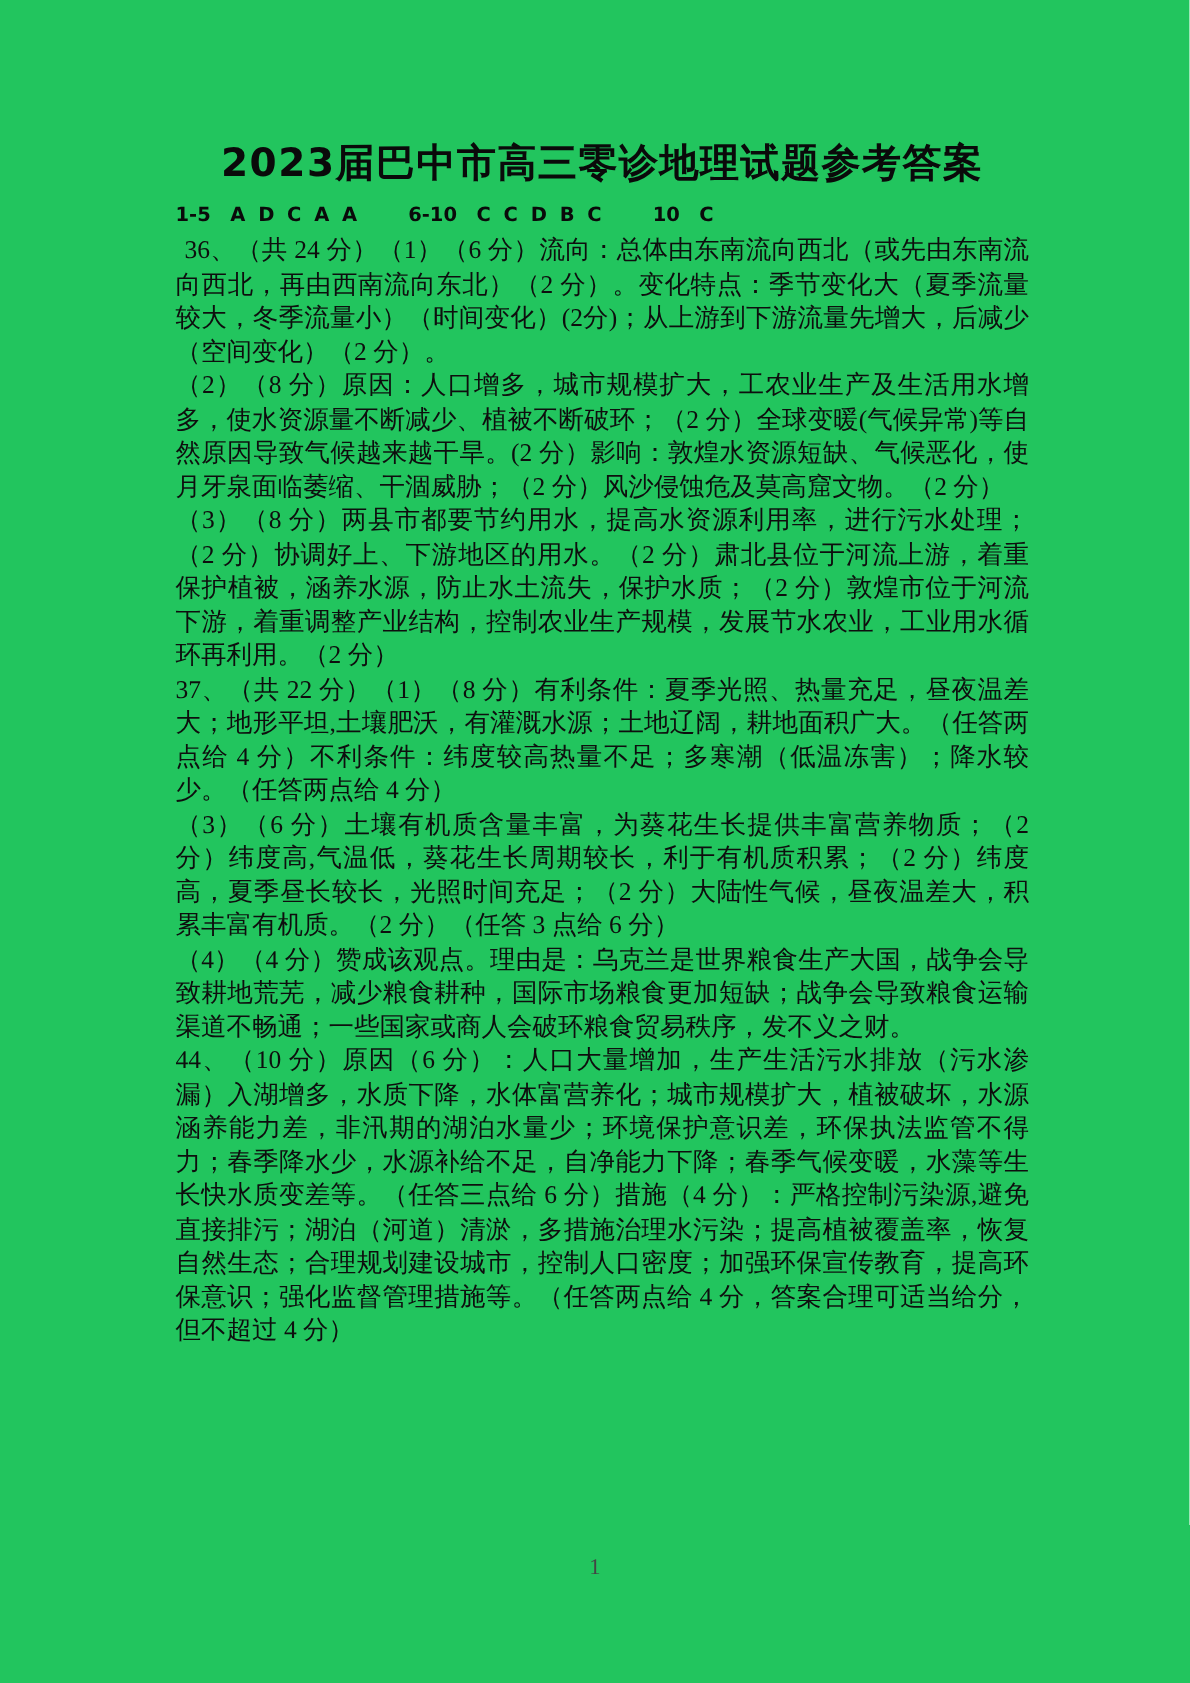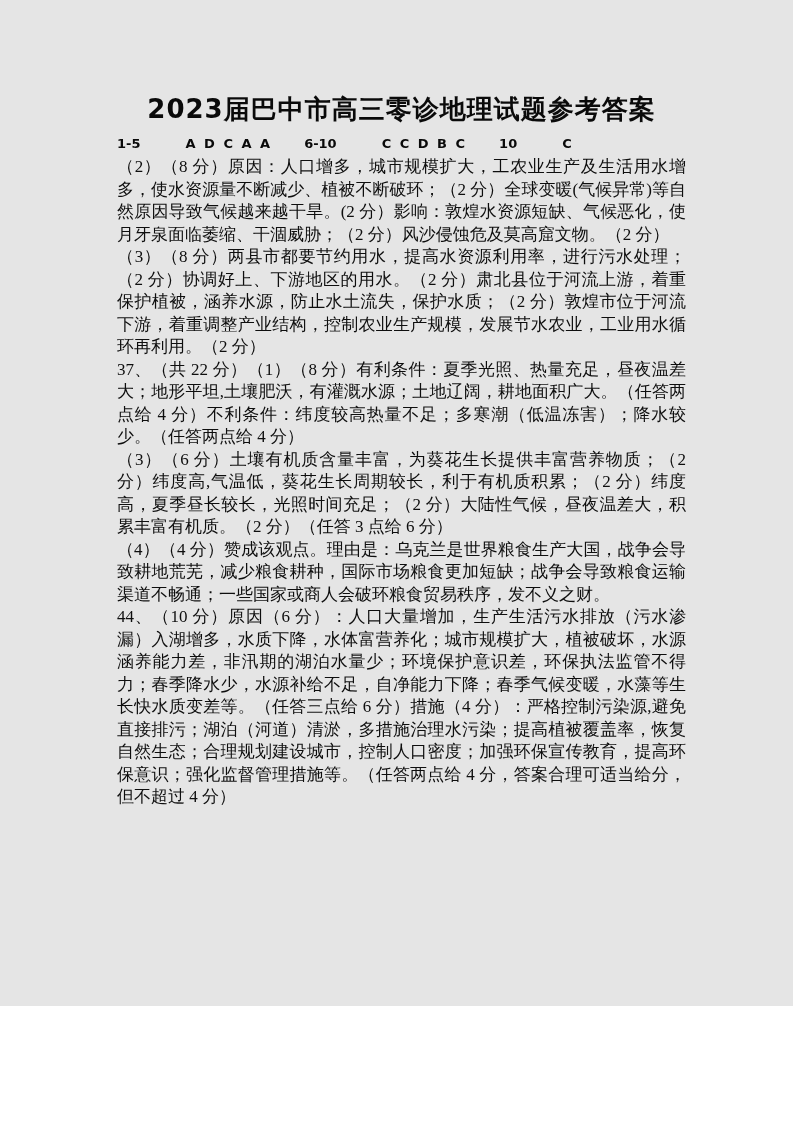--- a/index.html
+++ b/index.html
@@ -3,22 +3,22 @@
 <meta charset="utf-8">
 <style>
   html, body {
     margin: 0;
     padding: 0;
     background: #ffffff;
   }
   .page {
     position: relative;
     width: 793px;
-    height: 1006px;
-    background: #e5e5e5;
+    height: 1122px;
+    background: #22c55e;
     overflow: hidden;
     font-family: "Liberation Serif", "DejaVu Serif", serif;
     color: #111111;
   }
   .content {
     position: absolute;
     left: 117px;
     top: 92px;
     width: 569px;
   }
@@ -36,21 +36,21 @@
     display: flex;
     align-items: baseline;
     font-family: "DejaVu Sans", "Liberation Sans", sans-serif;
     font-weight: bold;
     font-size: 13px;
     line-height: 23px;
     margin: 0 0 1px 0;
     color: #0a0a0a;
   }
   .ak-group { display: inline-flex; gap: 13px; margin-right: 32px; }
-  .ak-answers { letter-spacing: 2px; margin-left: 32px; }
+  .ak-answers { letter-spacing: 2px; }
   .body-text {
     font-size: 17px;
     line-height: 22.5px;
     text-align: justify;
     color: #0e0e0e;
   }
   .para {
     margin: 0;
     text-align: justify;
   }
@@ -83,20 +83,21 @@
         <span>6-10</span>
         <span class="ak-answers">C C D B C</span>
       </span>
       <span class="ak-group">
         <span>10</span>
         <span class="ak-answers">C</span>
       </span>
     </div>
 
     <div class="body-text">
+      <p class="para indent-sm">36、（共 24 分）（1）（6 分）流向：总体由东南流向西北（或先由东南流向西北，再由西南流向东北）（2 分）。变化特点：季节变化大（夏季流量较大，冬季流量小）（时间变化）(2分)；从上游到下游流量先增大，后减少（空间变化）（2 分）。</p>
       <p class="para">（2）（8 分）原因：人口增多，城市规模扩大，工农业生产及生活用水增多，使水资源量不断减少、植被不断破环；（2 分）全球变暖(气候异常)等自然原因导致气候越来越干旱。(2 分）影响：敦煌水资源短缺、气候恶化，使月牙泉面临萎缩、干涸威胁；（2 分）风沙侵蚀危及莫高窟文物。（2 分）</p>
       <p class="para">（3）（8 分）两县市都要节约用水，提高水资源利用率，进行污水处理；（2 分）协调好上、下游地区的用水。（2 分）肃北县位于河流上游，着重保护植被，涵养水源，防止水土流失，保护水质；（2 分）敦煌市位于河流下游，着重调整产业结构，控制农业生产规模，发展节水农业，工业用水循环再利用。（2 分）</p>
       <p class="para">37、（共 22 分）（1）（8 分）有利条件：夏季光照、热量充足，昼夜温差大；地形平坦,土壤肥沃，有灌溉水源；土地辽阔，耕地面积广大。（任答两点给 4 分）不利条件：纬度较高热量不足；多寒潮（低温冻害）；降水较少。（任答两点给 4 分）</p>
       <p class="para">（3）（6 分）土壤有机质含量丰富，为葵花生长提供丰富营养物质；（2 分）纬度高,气温低，葵花生长周期较长，利于有机质积累；（2 分）纬度高，夏季昼长较长，光照时间充足；（2 分）大陆性气候，昼夜温差大，积累丰富有机质。（2 分）（任答 3 点给 6 分）</p>
       <p class="para">（4）（4 分）赞成该观点。理由是：乌克兰是世界粮食生产大国，战争会导致耕地荒芜，减少粮食耕种，国际市场粮食更加短缺；战争会导致粮食运输渠道不畅通；一些国家或商人会破环粮食贸易秩序，发不义之财。</p>
       <p class="para">44、（10 分）原因（6 分）：人口大量增加，生产生活污水排放（污水渗漏）入湖增多，水质下降，水体富营养化；城市规模扩大，植被破坏，水源涵养能力差，非汛期的湖泊水量少；环境保护意识差，环保执法监管不得力；春季降水少，水源补给不足，自净能力下降；春季气候变暖，水藻等生长快水质变差等。（任答三点给 6 分）措施（4 分）：严格控制污染源,避免直接排污；湖泊（河道）清淤，多措施治理水污染；提高植被覆盖率，恢复自然生态；合理规划建设城市，控制人口密度；加强环保宣传教育，提高环保意识；强化监督管理措施等。（任答两点给 4 分，答案合理可适当给分，但不超过 4 分）</p>
     </div>
 
   </div>
 

